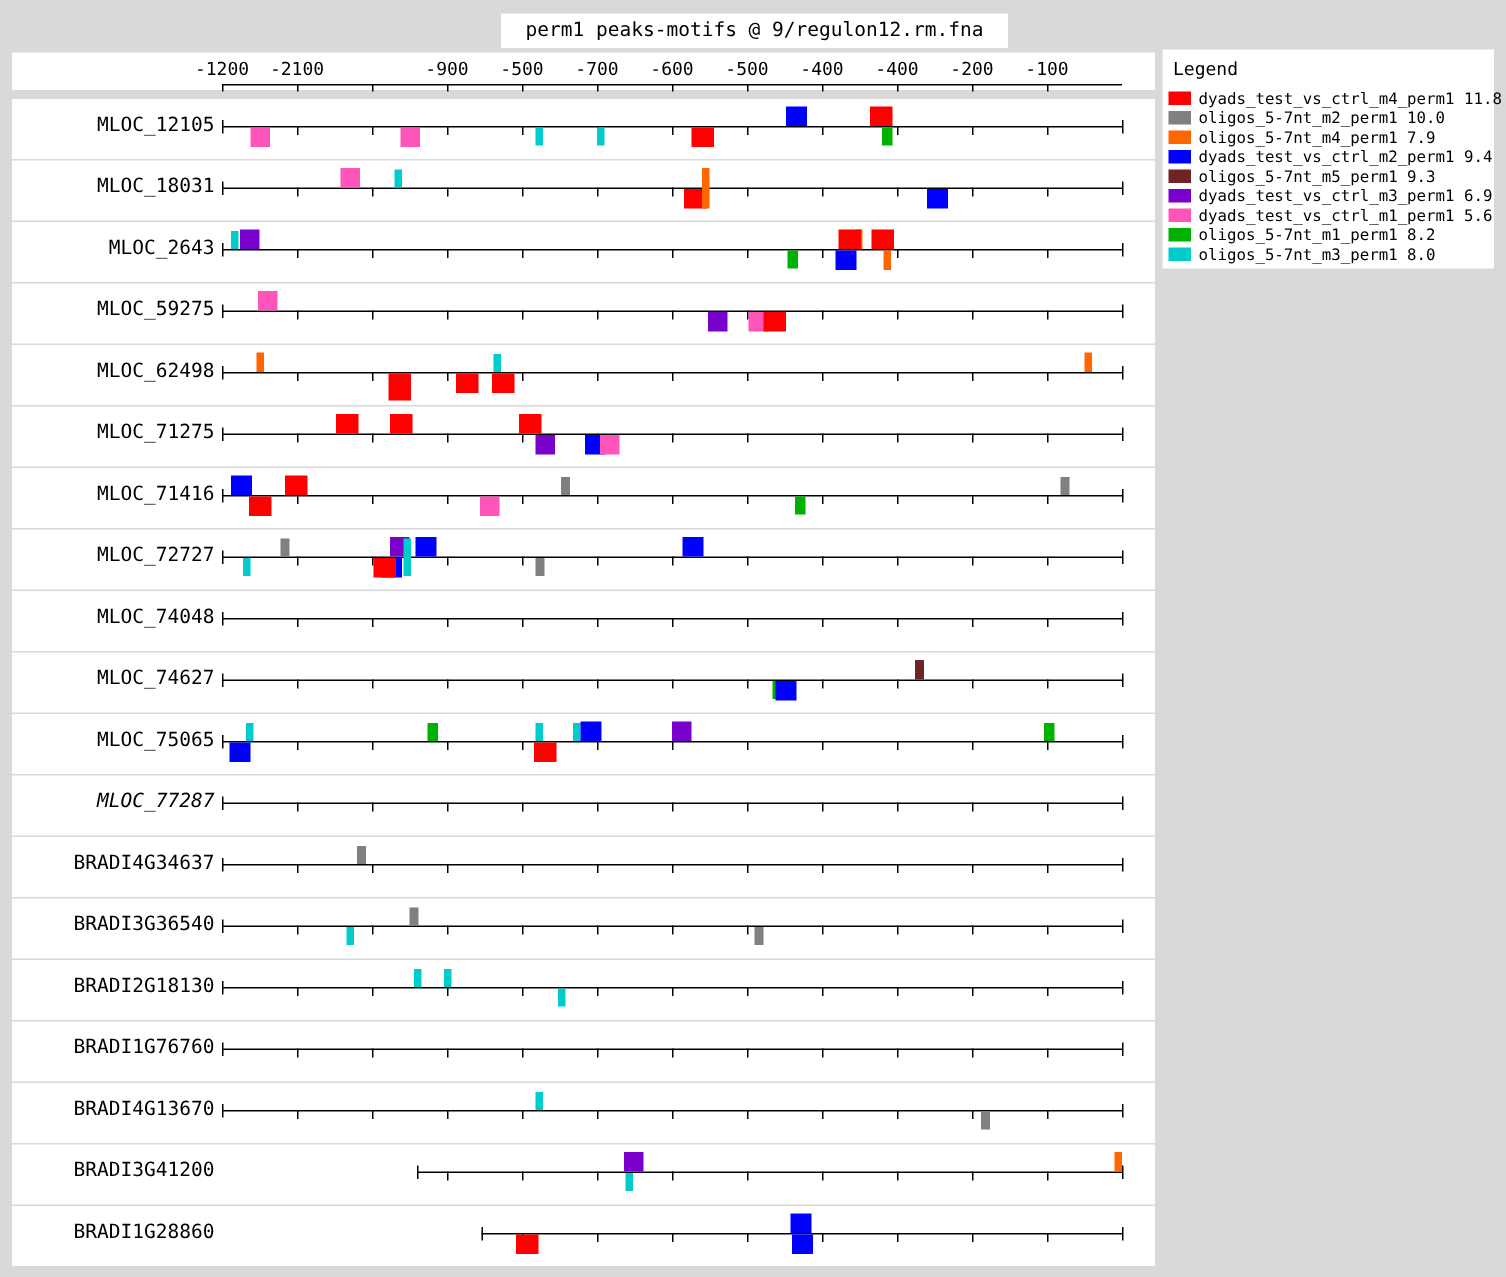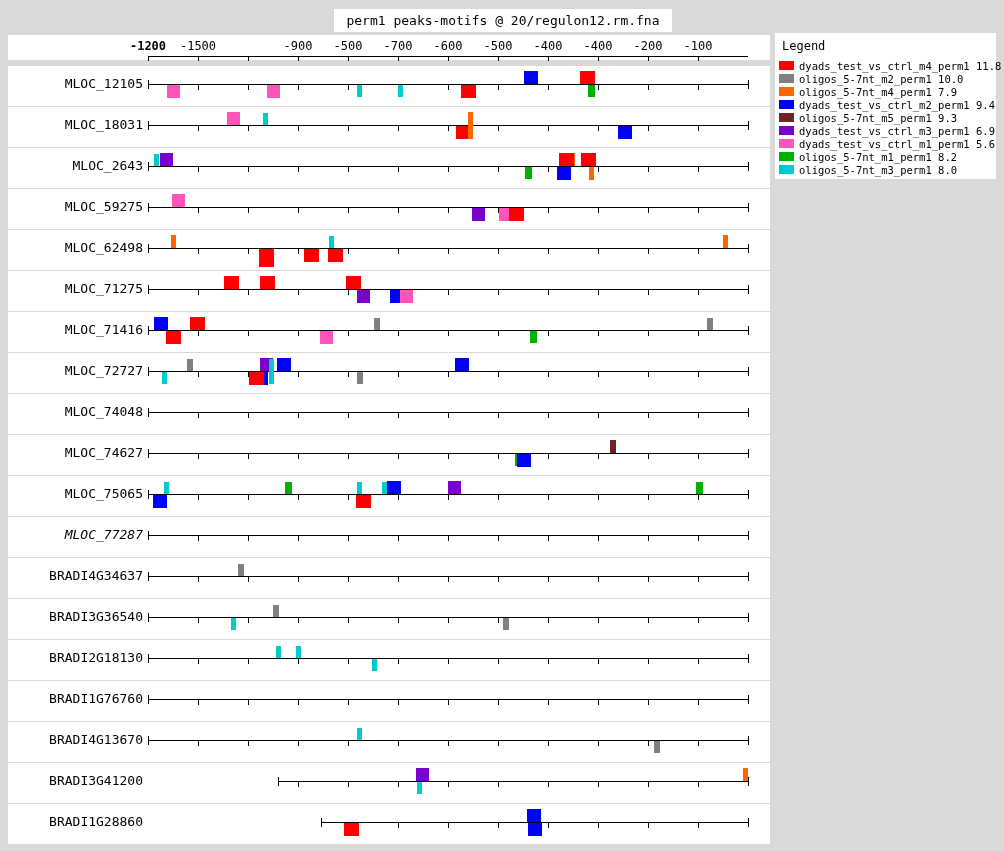--- a/index.html
+++ b/index.html
@@ -31,27 +31,27 @@
   }
   .legend-title { font-size:12px; margin:6px 0 6px 7px; }
   .legend-item  { display:flex; align-items:center; height:13px; padding-left:4px; }
   .legend-swatch{ width:15px; height:9px; margin-right:5px; flex:none; }
   .legend-text  { font-size:10.5px; white-space:nowrap; }
 </style>
 </head>
 <body>
 
 <div class="canvas">
-  <div class="title-box">perm1 peaks-motifs @ 20/regulon12.rm.fna</div>
+  <div class="title-box">perm1 peaks-motifs @ 9/regulon12.rm.fna</div>
   <div class="panel axis-panel" id="axis-panel">
       <div class="axis-line" style="left: 140px; width: 600px;"></div>
       <div class="axis-tick" style="left: 140px;"></div>
-      <div class="axis-label" style="left: 140px; font-weight: bold;">-1200</div>
+      <div class="axis-label" style="left: 140px;">-1200</div>
       <div class="axis-tick" style="left: 190px;"></div>
-      <div class="axis-label" style="left: 190px;">-1500</div>
+      <div class="axis-label" style="left: 190px;">-2100</div>
       <div class="axis-tick" style="left: 240px;"></div>
       <div class="axis-label" style="left: 240px; margin-top: 44px;">-1000</div>
       <div class="axis-tick" style="left: 290px;"></div>
       <div class="axis-label" style="left: 290px;">-900</div>
       <div class="axis-tick" style="left: 340px;"></div>
       <div class="axis-label" style="left: 340px;">-500</div>
       <div class="axis-tick" style="left: 390px;"></div>
       <div class="axis-label" style="left: 390px;">-700</div>
       <div class="axis-tick" style="left: 440px;"></div>
       <div class="axis-label" style="left: 440px;">-600</div>

